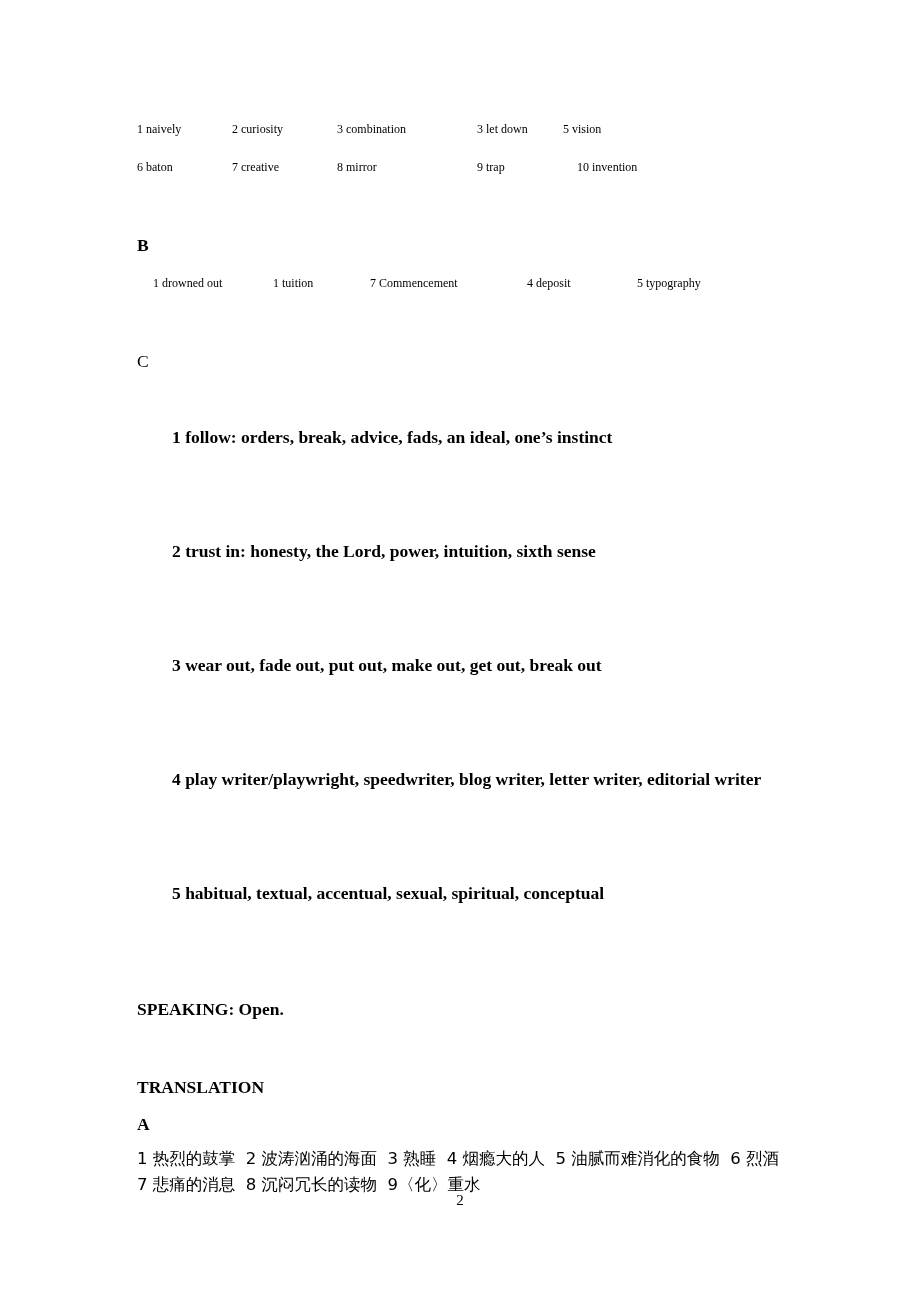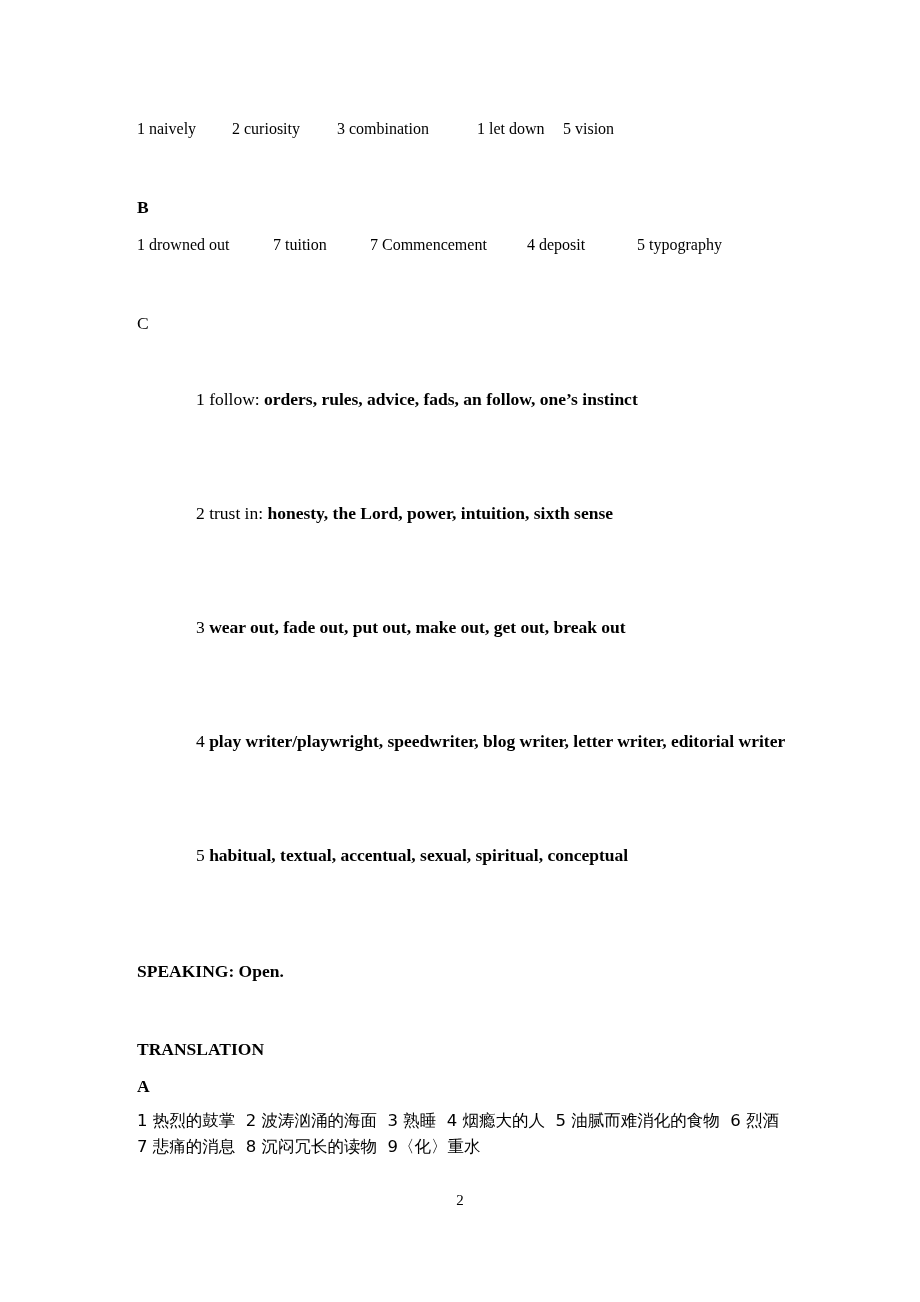--- a/index.html
+++ b/index.html
@@ -31,36 +31,36 @@
     font-size: 17.5px;
     font-weight: bold;
     line-height: 38px;
   }
   .heading.plain { font-weight: normal; }
 
   
   .tabrow {
     position: relative;
     height: 38px;
-    font-size: 16px;
+    font-size: 12px;
     line-height: 38px;
   }
   .tabrow .cell {
     position: absolute;
     top: 0;
     white-space: pre;
   }
 
   
   .crow {
     font-size: 17.5px;
     line-height: 38px;
     white-space: pre;
   }
-  .crow .lead { font-weight: normal; margin-left: 24px; }
+  .crow .lead { font-weight: bold; }
   .crow .body { font-weight: bold; }
 
   
   .cn {
     font-size: 16.5px;
     line-height: 26px;
     white-space: pre-wrap;
     font-family: "DejaVu Sans", "Liberation Sans", sans-serif;
   }
   .cn-wrap {
@@ -82,45 +82,52 @@
 <body>
 
 <div class="page">
   <div class="content">
 
     <div>
       <div class="tabrow">
         <span class="cell" style="left:0px">1 naively</span>
         <span class="cell" style="left:95px">2 curiosity</span>
         <span class="cell" style="left:200px">3 combination</span>
-        <span class="cell" style="left:340px">1 let down</span>
+        <span class="cell" style="left:340px">3 let down</span>
         <span class="cell" style="left:426px">5 vision</span>
+      </div>
+      <div class="tabrow">
+        <span class="cell" style="left:0px">6 baton</span>
+        <span class="cell" style="left:95px">7 creative</span>
+        <span class="cell" style="left:200px">8 mirror</span>
+        <span class="cell" style="left:340px">9 trap</span>
+        <span class="cell" style="left:440px">10 invention</span>
       </div>
     </div>
 
     <div class="gap-lg"></div>
 
     <div>
       <div class="heading">B</div>
       <div class="tabrow">
-        <span class="cell" style="left:0px">1 drowned out</span>
-        <span class="cell" style="left:136px">7 tuition</span>
+        <span class="cell" style="left:16px">1 drowned out</span>
+        <span class="cell" style="left:136px">1 tuition</span>
         <span class="cell" style="left:233px">7 Commencement</span>
         <span class="cell" style="left:390px">4 deposit</span>
         <span class="cell" style="left:500px">5 typography</span>
       </div>
     </div>
 
     <div class="gap-lg"></div>
 
     <div>
       <div class="heading plain">C</div>
 
       <div class="crow">
-        <span class="lead">1 follow: </span><span class="body">orders, rules, advice, fads, an follow, one’s instinct</span>
+        <span class="lead">1 follow: </span><span class="body">orders, break, advice, fads, an ideal, one’s instinct</span>
       </div>
       <div class="crow">
         <span class="lead">2 trust in: </span><span class="body">honesty, the Lord, power, intuition, sixth sense</span>
       </div>
       <div class="crow">
         <span class="lead">3 </span><span class="body">wear out, fade out, put out, make out, get out, break out</span>
       </div>
       <div class="crow">
         <span class="lead">4 </span><span class="body">play writer/playwright, speedwriter, blog writer, letter writer, editorial writer</span>
       </div>

